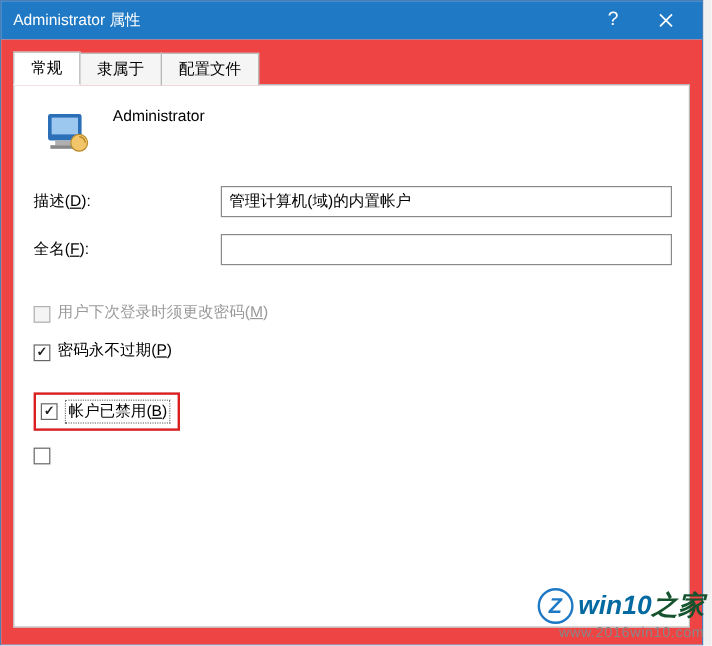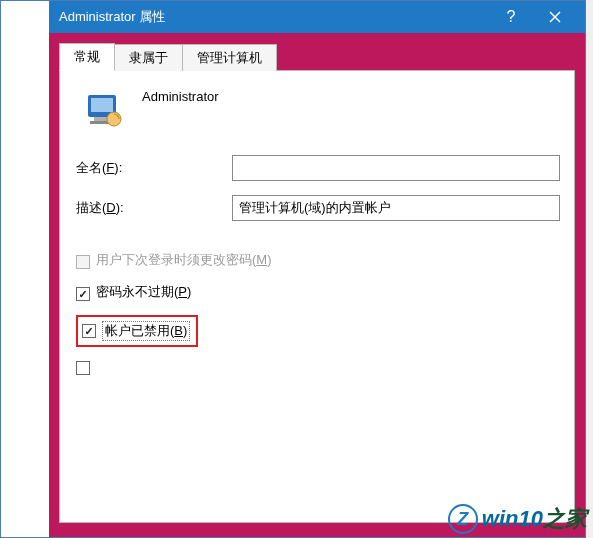--- a/index.html
+++ b/index.html
@@ -12,21 +12,20 @@
     position: relative;
     overflow: hidden;
   }
   .window {
     width: 586px;
     height: 538px;
     background: #fff;
     border: 1px solid #4a7db5;
     display: flex;
     flex-direction: column;
-    padding-left: 48px;
   }
   .titlebar {
     height: 32px;
     background: #1f79c4;
     color: #fff;
     display: flex;
     align-items: center;
     padding: 0 8px 0 10px;
     font-size: 13px;
   }
@@ -36,21 +35,21 @@
     height: 30px;
     display: flex;
     align-items: center;
     justify-content: center;
     font-family: "Segoe UI", sans-serif;
   }
   .help-btn { font-size: 16px; }
   .close-btn svg { display: block; }
   .client {
     flex: 1;
-    background: #be185d;
+    background: #ef4444;
     padding: 12px 10px 8px 10px;
     position: relative;
   }
   .tabstrip {
     display: flex;
     align-items: flex-end;
     border-bottom: 1px solid #b8b8b8;
     position: relative;
     height: 26px;
   }
@@ -131,20 +130,21 @@
     content: "✓";
     color: #222;
     font-weight: bold;
   }
   .highlight-box {
     border: 2px solid #d92020;
     padding: 4px 6px 4px 4px;
     display: inline-flex;
     align-items: center;
     gap: 6px;
+    margin-top: 12px;
   }
   .boxed-label {
     border: 1px dotted #777;
     padding: 0 2px;
   }
   .watermark {
     position: absolute;
     right: 6px;
     bottom: 4px;
     display: flex;
@@ -181,51 +181,51 @@
         <line x1="11" y1="1" x2="1" y2="11" stroke="#fff" stroke-width="1.4"></line>
       </svg>
     </div>
   </div>
 
   <div class="client">
 
     <div class="tabstrip">
       <div class="tab active">常规</div>
       <div class="tab">隶属于</div>
-      <div class="tab">管理计算机</div>
+      <div class="tab">配置文件</div>
     </div>
 
     <div class="tabpage">
 
       <div class="userheader">
         <div class="usericon">
           <svg viewBox="0 0 42 42">
             <rect x="6" y="6" width="28" height="22" rx="2" fill="#2a6fb8"></rect>
             <rect x="9" y="9" width="22" height="14" fill="#9cc8f0"></rect>
             <rect x="12" y="28" width="16" height="4" fill="#b0b0b0"></rect>
             <rect x="8" y="32" width="24" height="3" fill="#888"></rect>
             <circle cx="32" cy="30" r="7" fill="#f3c56b" stroke="#b88a2a" stroke-width="1"></circle>
             <path d="M32 25 a5 5 0 0 1 5 5" fill="none" stroke="#b88a2a" stroke-width="1.2"></path>
           </svg>
         </div>
         <div class="username">Administrator</div>
       </div>
 
       <div class="form-row">
         <div class="form-label">
-          <span>全名(<span class="underline">F</span>):</span>
-        </div>
-        <input class="form-input" type="text" value="" style="">
+          <span>描述(<span class="underline">D</span>):</span>
+        </div>
+        <input class="form-input" type="text" value="管理计算机(域)的内置帐户" style="">
       </div>
 
       <div class="form-row">
         <div class="form-label">
-          <span>描述(<span class="underline">D</span>):</span>
-        </div>
-        <input class="form-input" type="text" value="管理计算机(域)的内置帐户" style="">
+          <span>全名(<span class="underline">F</span>):</span>
+        </div>
+        <input class="form-input" type="text" value="" style="">
       </div>
 
       <div class="checks">
 
         <div class="check-row disabled">
           <span class="chk"></span>
           <span>用户下次登录时须更改密码(<span class="underline">M</span>)</span>
         </div>
 
 
@@ -250,13 +250,14 @@
   </div>
 </div>
 
 <div class="watermark">
   <div class="wm-logo">
     <div class="wm-badge">Z</div>
     <div class="wm-text">
       <span class="blue">win10</span><span class="gray">之家</span>
     </div>
   </div>
+  <div class="wm-url">www.2016win10.com</div>
 </div>
 
 </body></html>

